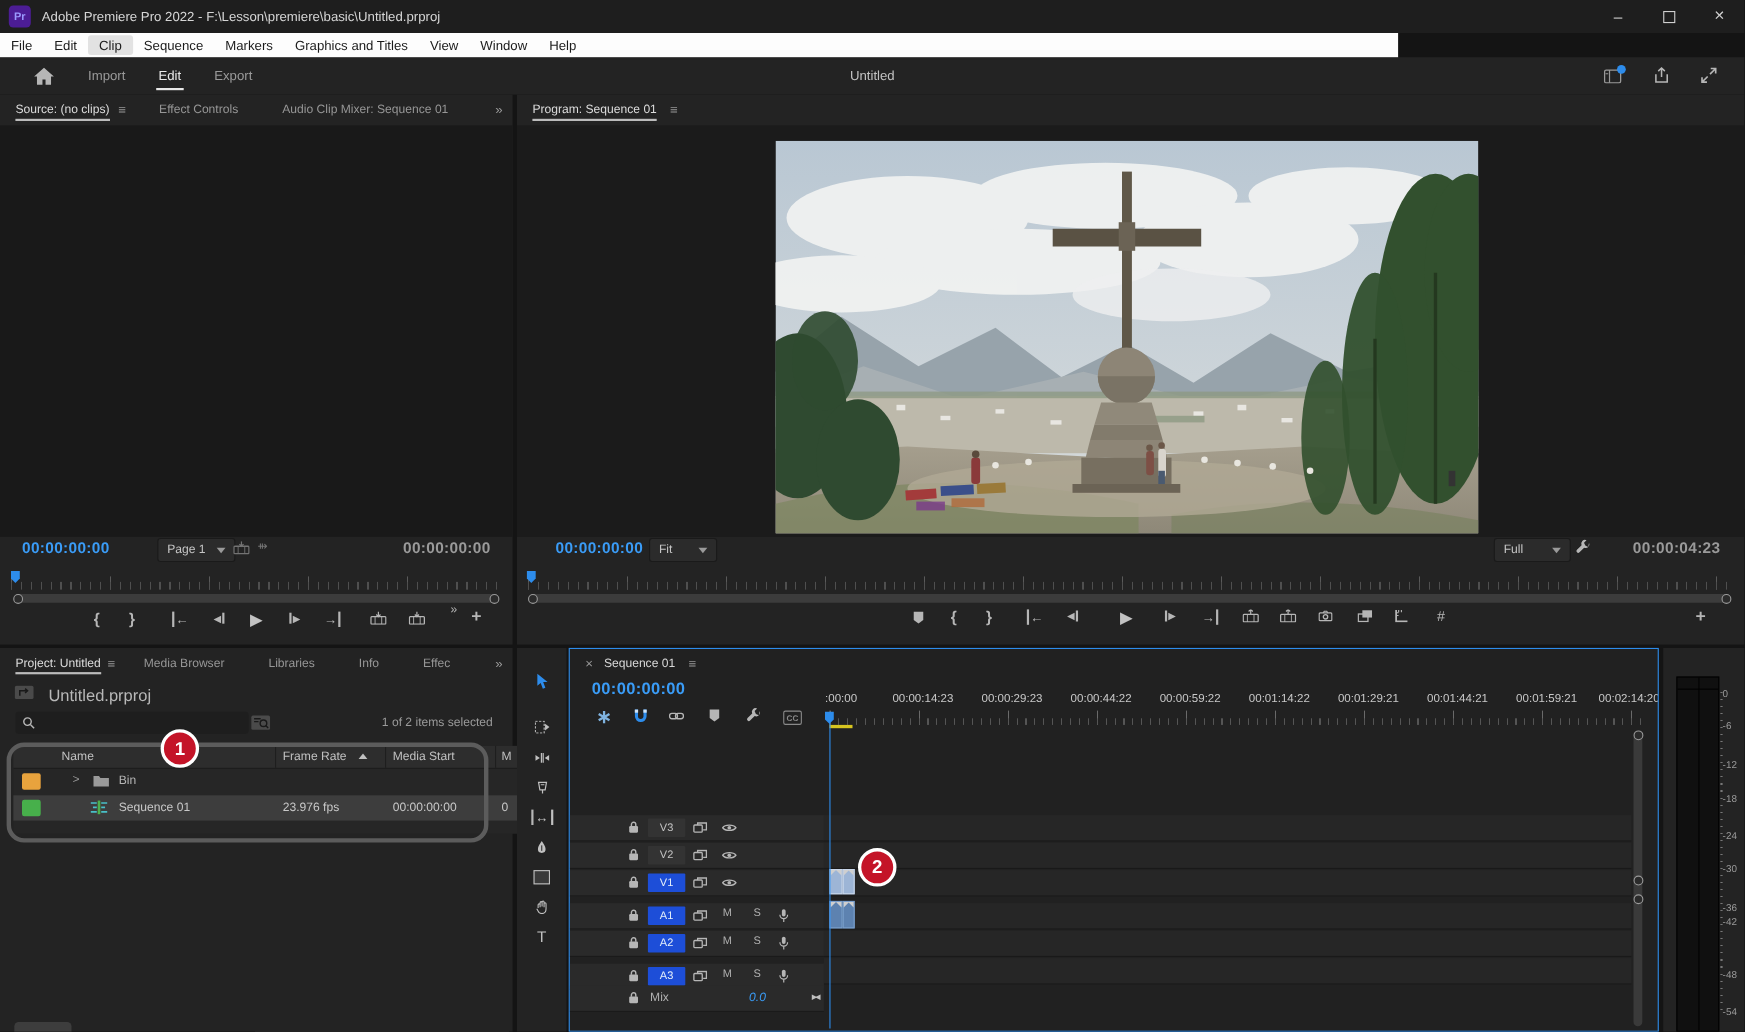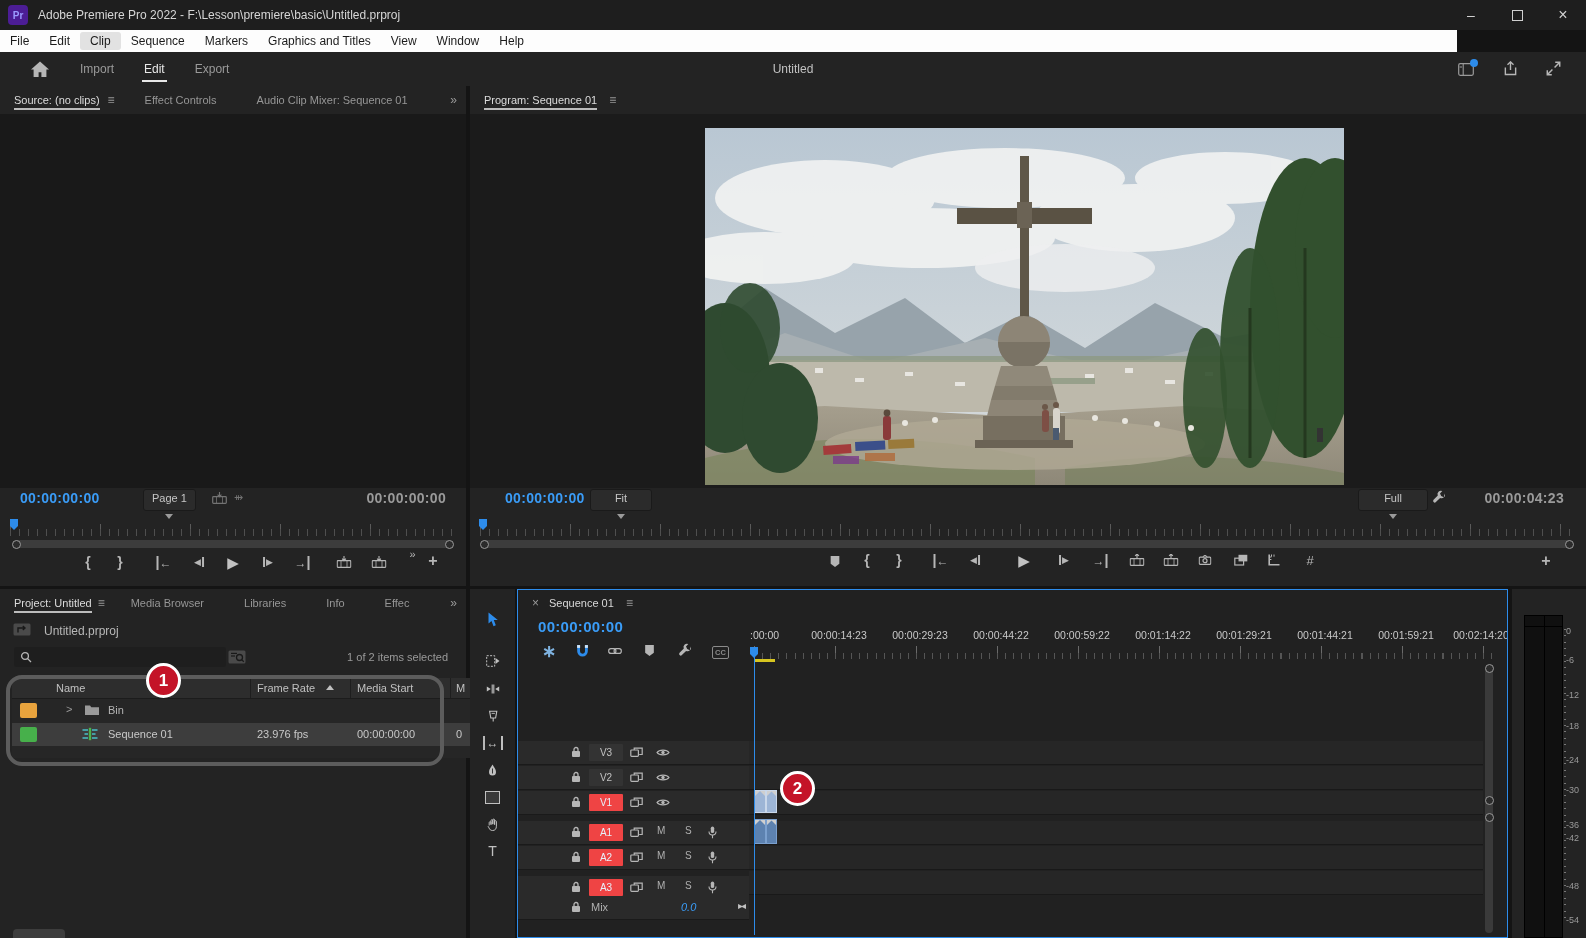--- a/index.html
+++ b/index.html
@@ -11,42 +11,42 @@
   svg.i{display:block;}
   
   .titlebar{position:absolute;left:0;top:0;width:1586px;height:30px;background:#1e1e1e;display:flex;align-items:center;}
   .prbadge{width:20px;height:20px;border-radius:4px;background:#4c1d95;color:#9b9bff;font-size:10px;font-weight:bold;
     display:flex;align-items:center;justify-content:center;margin:0 10px 0 8px;}
   .apptitle{color:#d6d6d6;font-size:12px;}
   .wincontrols{margin-left:auto;display:flex;height:30px;}
   .winbtn{width:46px;height:30px;display:flex;align-items:center;justify-content:center;color:#d0d0d0;font-size:14px;}
   .maxbox{width:9px;height:9px;border:1px solid #d0d0d0;}
   
-  .menubar{position:absolute;left:0;top:30px;width:1457px;height:22px;background:#fdfdfd;display:flex;align-items:center;
+  .menubar{position:absolute;left:0;top:30px;width:1271px;height:22px;background:#fdfdfd;display:flex;align-items:center;
     color:#1b1b1b;font-size:12px;border-bottom:1px solid #e8e8e8;}
   .menuitem{padding:2px 10px;border-radius:3px;}
   .menuitem.hover{background:#e2e2e2;}
   
   .wsbar{position:absolute;left:0;top:52px;width:1586px;height:34px;background:#232323;display:flex;align-items:center;}
   .wstab{color:#9a9a9a;font-size:12px;margin-right:26px;position:relative;padding:8px 2px;}
   .wstab.active{color:#e8e8e8;}
   .wstab.active::after{content:"";position:absolute;left:0;right:0;bottom:2px;height:2px;background:#e8e8e8;}
   .wstitle{position:absolute;left:50%;transform:translateX(-50%);color:#c2c2c2;font-size:12px;top:10px;}
   
   .ptabs{display:flex;align-items:center;height:27px;padding-left:14px;font-size:11px;color:#969696;white-space:nowrap;overflow:hidden;}
   .ptab{margin-right:40px;position:relative;padding:7px 0;}
   .ptab.active{color:#dcdcdc;}
   .ptab.active::after{content:"";position:absolute;left:0;right:0;bottom:3px;height:2px;background:#bcbcbc;}
   .hamb{color:#969696;font-size:12px;margin-left:8px;}
   .ovf{position:absolute;right:10px;top:7px;color:#9a9a9a;font-size:12px;letter-spacing:-1px;}
   
   .tc{font-weight:bold;font-size:14px;letter-spacing:.3px;}
   .tc.blue{color:#3a9cf7;} .tc.gray{color:#9a9a9a;}
   .selbox{background:#2b2b2b;border:1px solid #1a1a1a;border-radius:3px;color:#c6c6c6;font-size:11px;
-    display:inline-flex;align-items:center;gap:10px;padding:2px 8px;height:16px;flex-direction:column;}
+    display:inline-flex;align-items:center;gap:10px;padding:2px 8px;height:16px;}
   .carety{width:0;height:0;border-left:4px solid transparent;border-right:4px solid transparent;border-top:5px solid #9a9a9a;}
   .miniticks{position:absolute;height:12px;
     background:repeating-linear-gradient(90deg,#4f4f4f 0 1px,transparent 1px 9px) 0 bottom/100% 7px no-repeat,
                repeating-linear-gradient(90deg,#5a5a5a 0 1px,transparent 1px 90px) 0 bottom/100% 12px no-repeat;}
   .scrubtrack{position:absolute;height:8px;background:#3c3c3c;border-radius:4px;}
   .scrubdot{position:absolute;width:9px;height:9px;border-radius:50%;background:#2b2b2b;border:1.5px solid #9a9a9a;box-sizing:border-box;}
   .pcaret{position:absolute;width:10px;height:13px;}
   .pcaret svg{display:block;}
   .tbtn{position:absolute;transform:translateX(-50%);color:#b6b6b6;display:flex;align-items:center;justify-content:center;}
   .brkt{font-size:14px;font-weight:bold;color:#b6b6b6;}
@@ -59,21 +59,21 @@
   .tblhead{position:absolute;left:0;right:0;height:20px;background:#2d2d2d;color:#c0c0c0;border-bottom:1px solid #1c1c1c;}
   .trow{position:absolute;left:0;right:0;height:23px;color:#b4b4b4;}
   .chip{position:absolute;left:8px;top:4px;width:17px;height:15px;border-radius:2px;}
   .colline{position:absolute;top:0;bottom:0;width:1px;background:#1e1e1e;}
   
   .tool{position:absolute;left:50%;transform:translateX(-50%);width:28px;height:24px;display:flex;align-items:center;justify-content:center;color:#c0c0c0;}
   
   .trkhead{position:absolute;left:0;width:231px;height:23px;background:#2a2a2a;border-bottom:1px solid #1a1a1a;}
   .trklabel{position:absolute;left:71px;top:3px;width:34px;height:17px;background:#333;color:#c2c2c2;font-size:10px;
     display:flex;align-items:center;justify-content:center;border-radius:1px;}
-  .trklabel.on{background:#ef4444;color:#e6f0fa;text-align:center;}
+  .trklabel.on{background:#1d4ed8;color:#e6f0fa;text-align:center;}
   .trkbtn{position:absolute;top:4px;color:#b0b0b0;font-size:10px;}
   .trkrow-bg{position:absolute;left:231px;right:24px;height:23px;background:#262626;border-bottom:1px solid #191919;}
   .rlabel{position:absolute;top:0;color:#c9c9c9;font-size:10.5px;transform:translateX(-50%);white-space:nowrap;}
   .clipv{position:absolute;background:#9db5d6;border:1px solid #c9d7ea;box-sizing:border-box;}
   .clipa{position:absolute;background:#5d82b0;border:1px solid #7ba0ce;box-sizing:border-box;}
   .fxtri{position:absolute;top:0;width:0;height:0;border-top:5px solid #cfcfcf;}
   .fxl{left:0;border-right:5px solid transparent;} .fxr{right:0;border-left:5px solid transparent;}
   
   .mlabel{position:absolute;left:54px;color:#9a9a9a;font-size:9px;}
   
@@ -509,21 +509,21 @@
       <span class="ptab">Libraries</span>
       <span class="ptab">Info</span>
       <span class="ptab">Effec</span>
       <span class="ovf">»</span>
     </div>
     <span class="abs" style="left:13px;top:34px;">
         <svg class="i" width="18" height="13">
           <use href="#folderup"></use>
         </svg>
       </span>
-    <span class="abs" style="left:44px;top:35px;color:#b8b8b8;font-size:12px;">Untitled.prproj</span>
+    <span class="abs" style="left:44px;top:35px;color:#b8b8b8;font-size:15px;">Untitled.prproj</span>
     <div class="abs" style="left:14px;top:58px;width:200px;height:20px;background:#1e1e1e;border-radius:3px;display:flex;align-items:center;padding:0 6px;">
       <span class="ico">
           <svg class="i" width="12" height="12">
             <use href="#mag"></use>
           </svg>
         </span>
       <span style="margin-left:6px;color:#8a8a8a;"></span>
     </div>
     <span class="abs" style="left:228px;top:61px;">
         <svg class="i" width="18" height="14">

